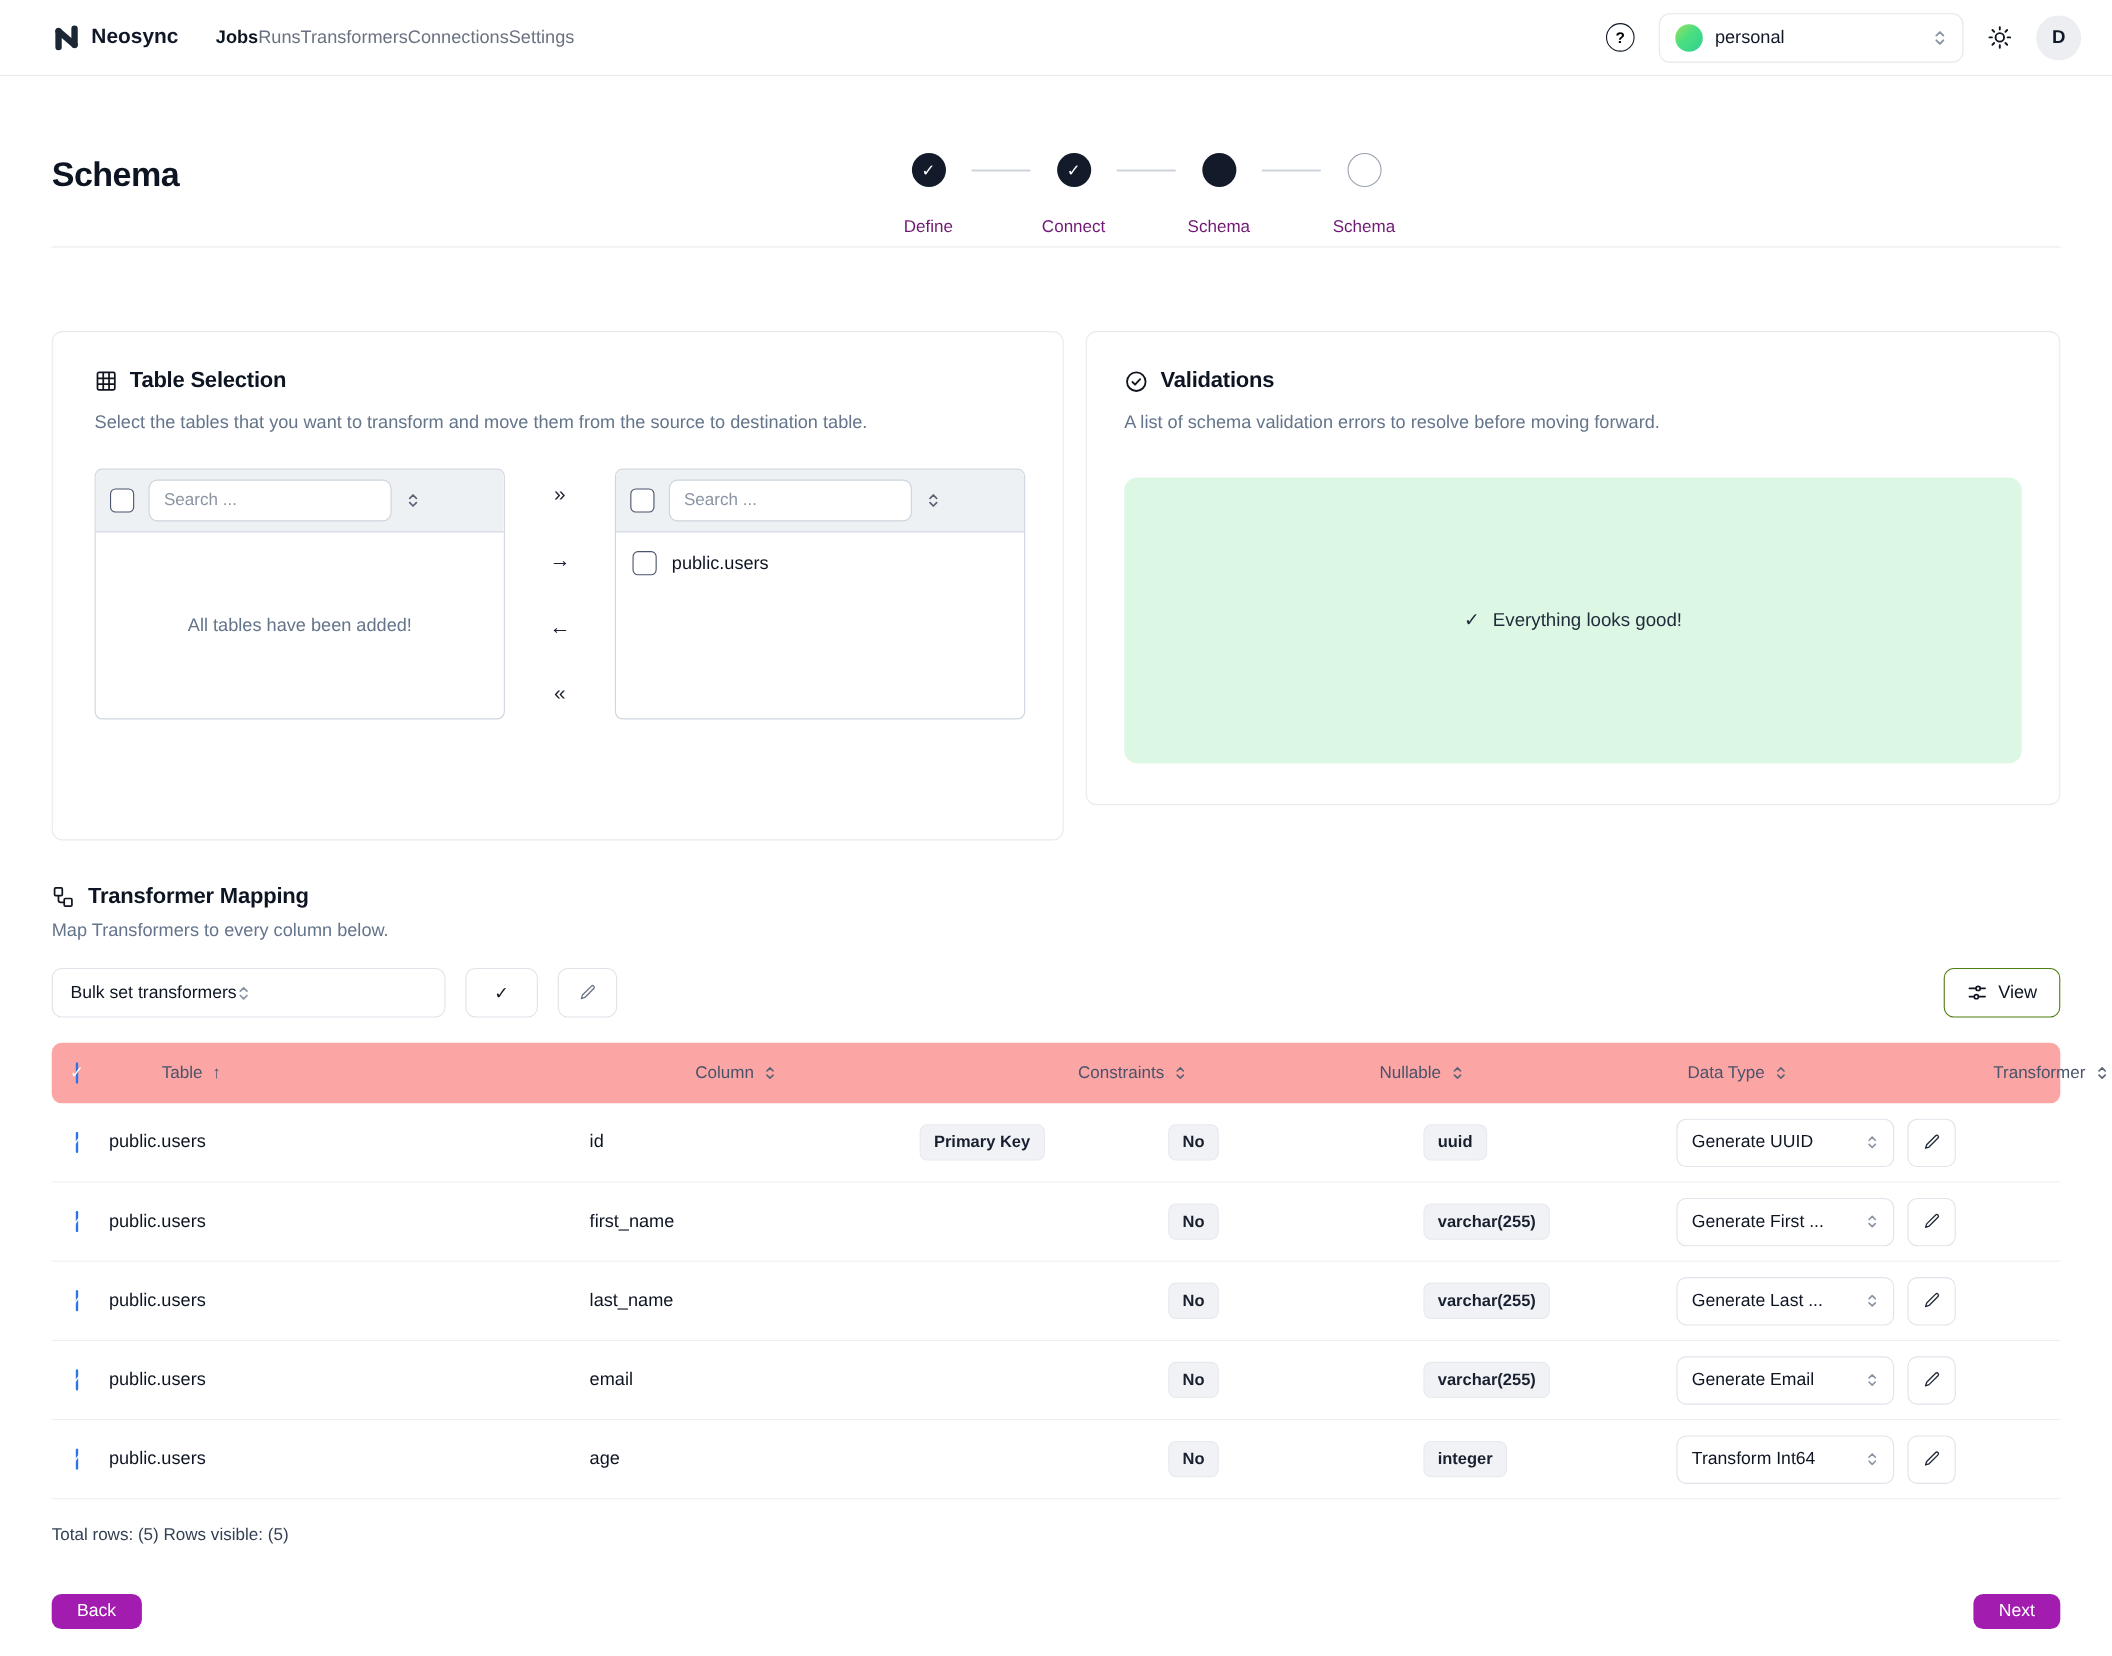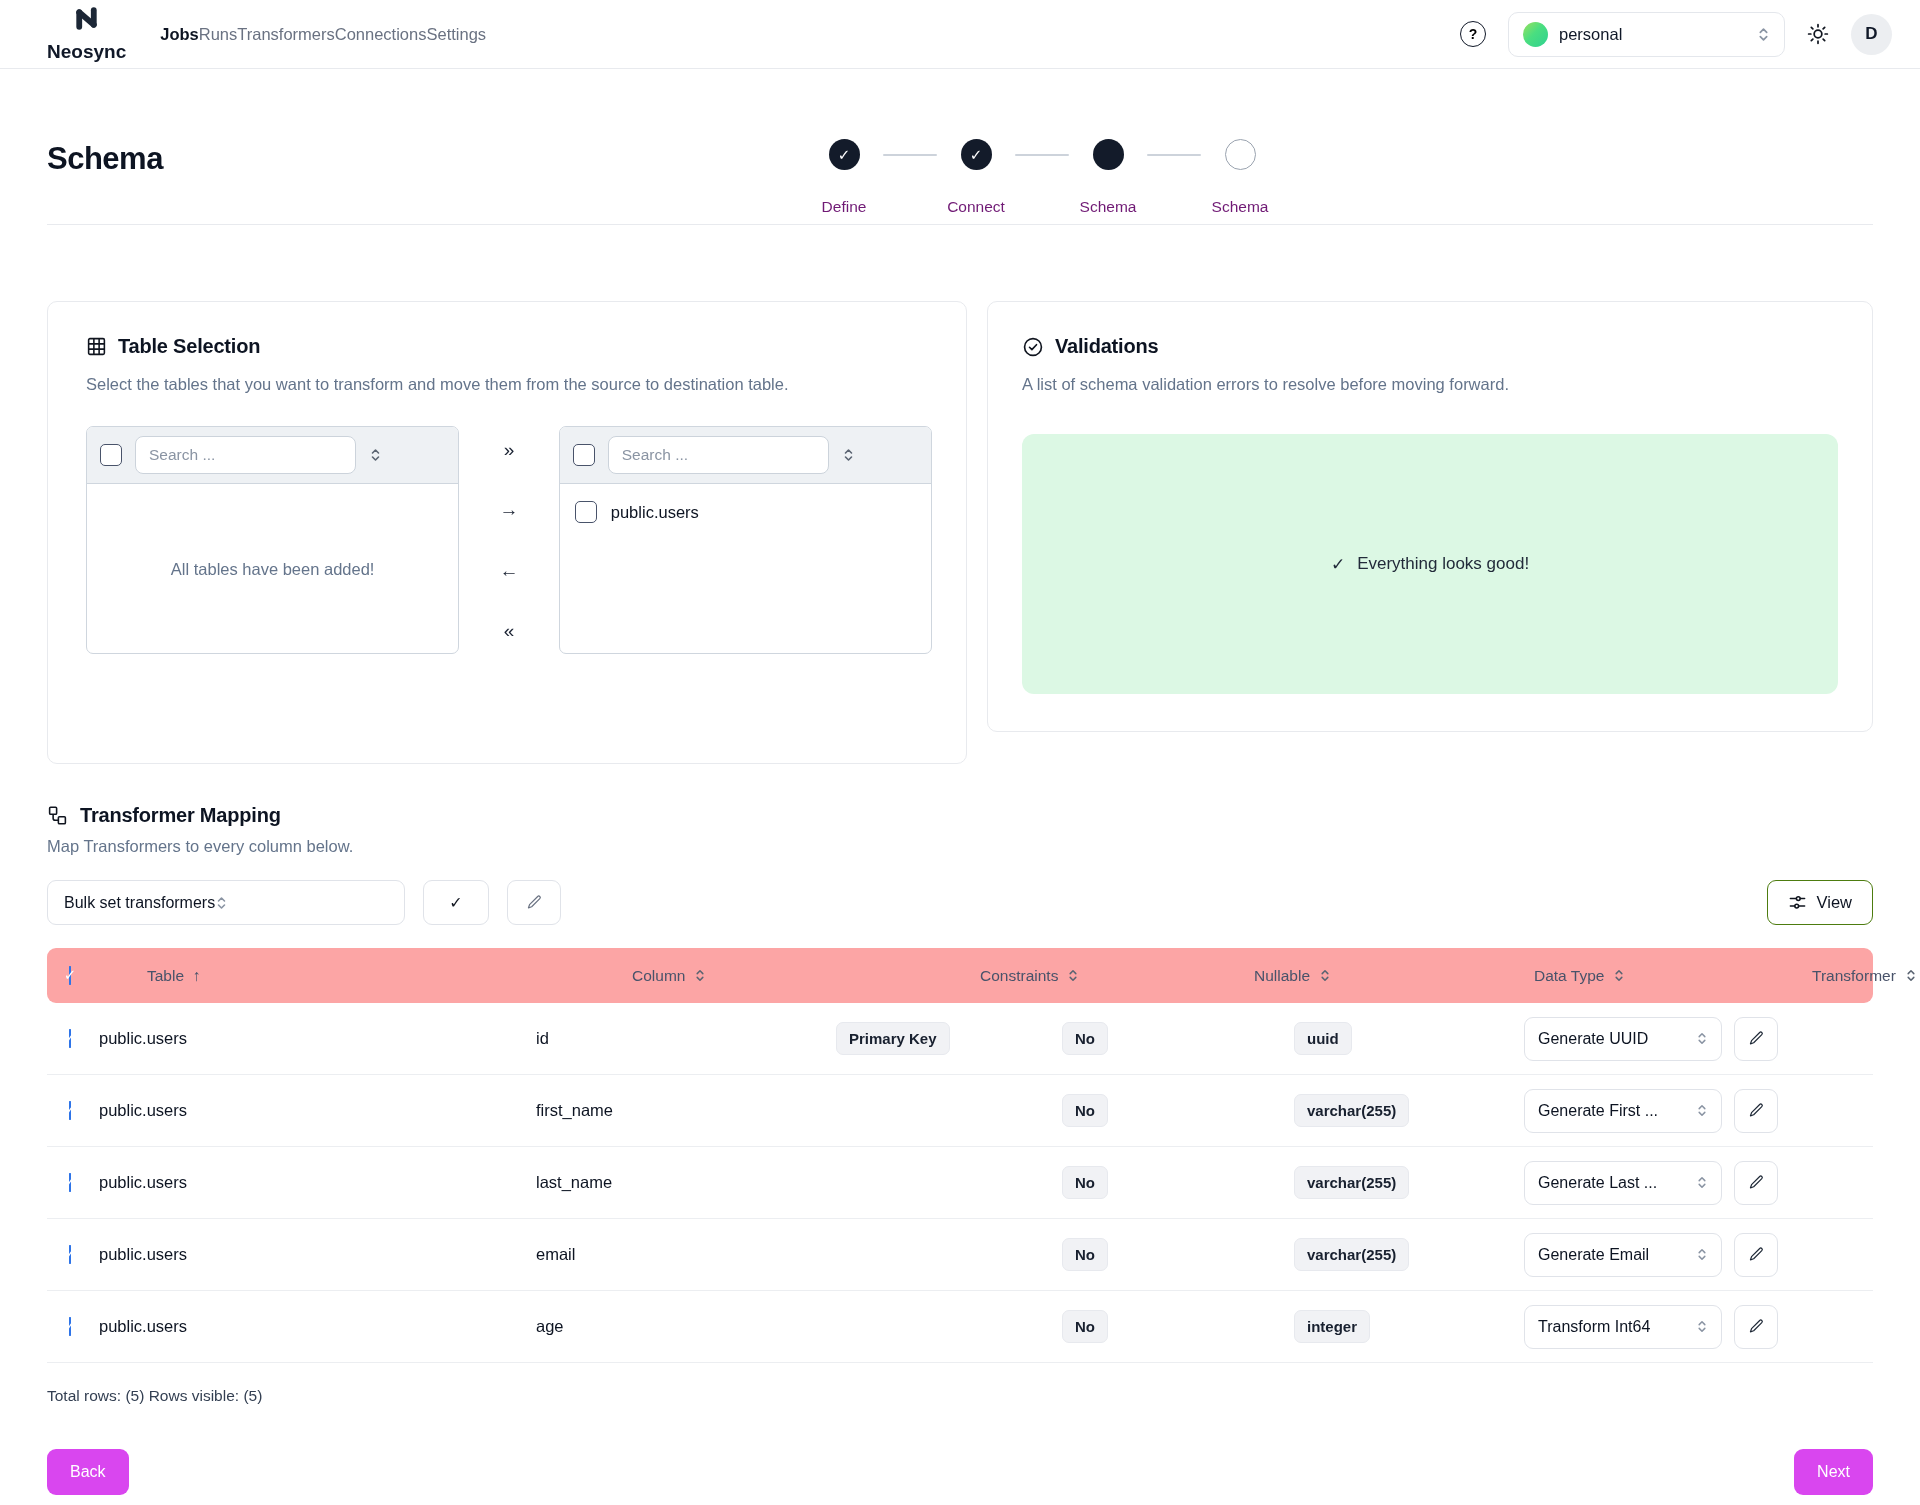--- a/index.html
+++ b/index.html
@@ -1,21 +1,21 @@
 <!DOCTYPE html>
 <html><head>
 <meta charset="utf-8">
 <style>
   * { margin:0; padding:0; box-sizing:border-box; }
   html,body { width:1920px; min-height:1505px; background:#ffffff; font-family:"Liberation Sans","DejaVu Sans",sans-serif; color:#101828; }
 
   
   .topbar { height:69px; display:flex; align-items:center; justify-content:space-between; padding:0 28px 0 47px; border-bottom:1px solid #e8eaee; }
   .topbar-left { display:flex; align-items:center; gap:34px; }
-  .brand { display:flex; align-items:center; gap:9px; cursor:pointer;flex-direction:column; }
+  .brand { display:flex; align-items:center; gap:9px; cursor:pointer; }
   .brand-name { font-size:19px; font-weight:700; color:#101828; }
   .mainnav { display:flex; align-items:center; }
   .nav-item { font-size:16.5px; color:#6a7282; font-weight:500; cursor:pointer; }
   .nav-item.active { color:#0d1422; font-weight:700; }
   .topbar-right { display:flex; align-items:center; gap:22px; }
   .help-btn { width:26px; height:26px; border-radius:50%; border:1.6px solid #101828; display:flex; align-items:center; justify-content:center; font-size:14px; font-weight:600; background:#fff; cursor:pointer; }
   .account-select { display:flex; align-items:center; width:277px; height:45px; border:1px solid #e4e7ec; border-radius:10px; padding:0 14px; gap:11px; background:#fff; cursor:pointer; }
   .account-dot { width:25px; height:25px; border-radius:50%; background:linear-gradient(135deg,#9be15d 0%,#4ade80 45%,#2fd191 100%); }
   .account-name { font-size:16.5px; font-weight:500; color:#101828; flex:1; }
   .avatar { width:41px; height:41px; border-radius:50%; background:#eceef1; display:flex; align-items:center; justify-content:center; font-size:17px; font-weight:600; color:#101828; cursor:pointer; }
@@ -84,21 +84,21 @@
   .badge { display:inline-block; background:#f1f2f5; border:1px solid #e7e9ee; border-radius:7px; padding:7px 12px; font-size:15px; font-weight:600; color:#18202f; }
   .tf-cell { display:flex; align-items:center; gap:12px; }
   .tf-select { width:198px; height:44px; border:1px solid #e0e3e9; border-radius:9px; display:flex; align-items:center; justify-content:space-between; padding:0 13px; background:#fff; cursor:pointer; }
   .tf-select-label { font-size:16px; font-weight:500; color:#0d1422; white-space:nowrap; }
   .row-edit-btn { width:44px; height:44px; border:1px solid #e0e3e9; border-radius:9px; background:#fff; display:flex; align-items:center; justify-content:center; cursor:pointer; }
 
   .table-summary { margin-top:24px; font-size:15.5px; color:#333f52; }
 
   
   .footer-actions { display:flex; justify-content:space-between; margin-top:44px; padding-bottom:26px; }
-  .dark-btn { background:#d946ef; color:#fff; border:none; border-radius:9px; height:46px; padding:0 23px; font-size:16px; font-weight:500; font-family:inherit; cursor:pointer; }
+  .dark-btn { background:#a21caf; color:#fff; border:none; border-radius:9px; height:32px; padding:0 23px; font-size:16px; font-weight:500; font-family:inherit; cursor:pointer; }
 
   svg { flex:none; display:block; }
 </style>
 </head>
 <body>
 
 <header class="topbar">
   <div class="topbar-left">
     <div class="brand">
       <span>

